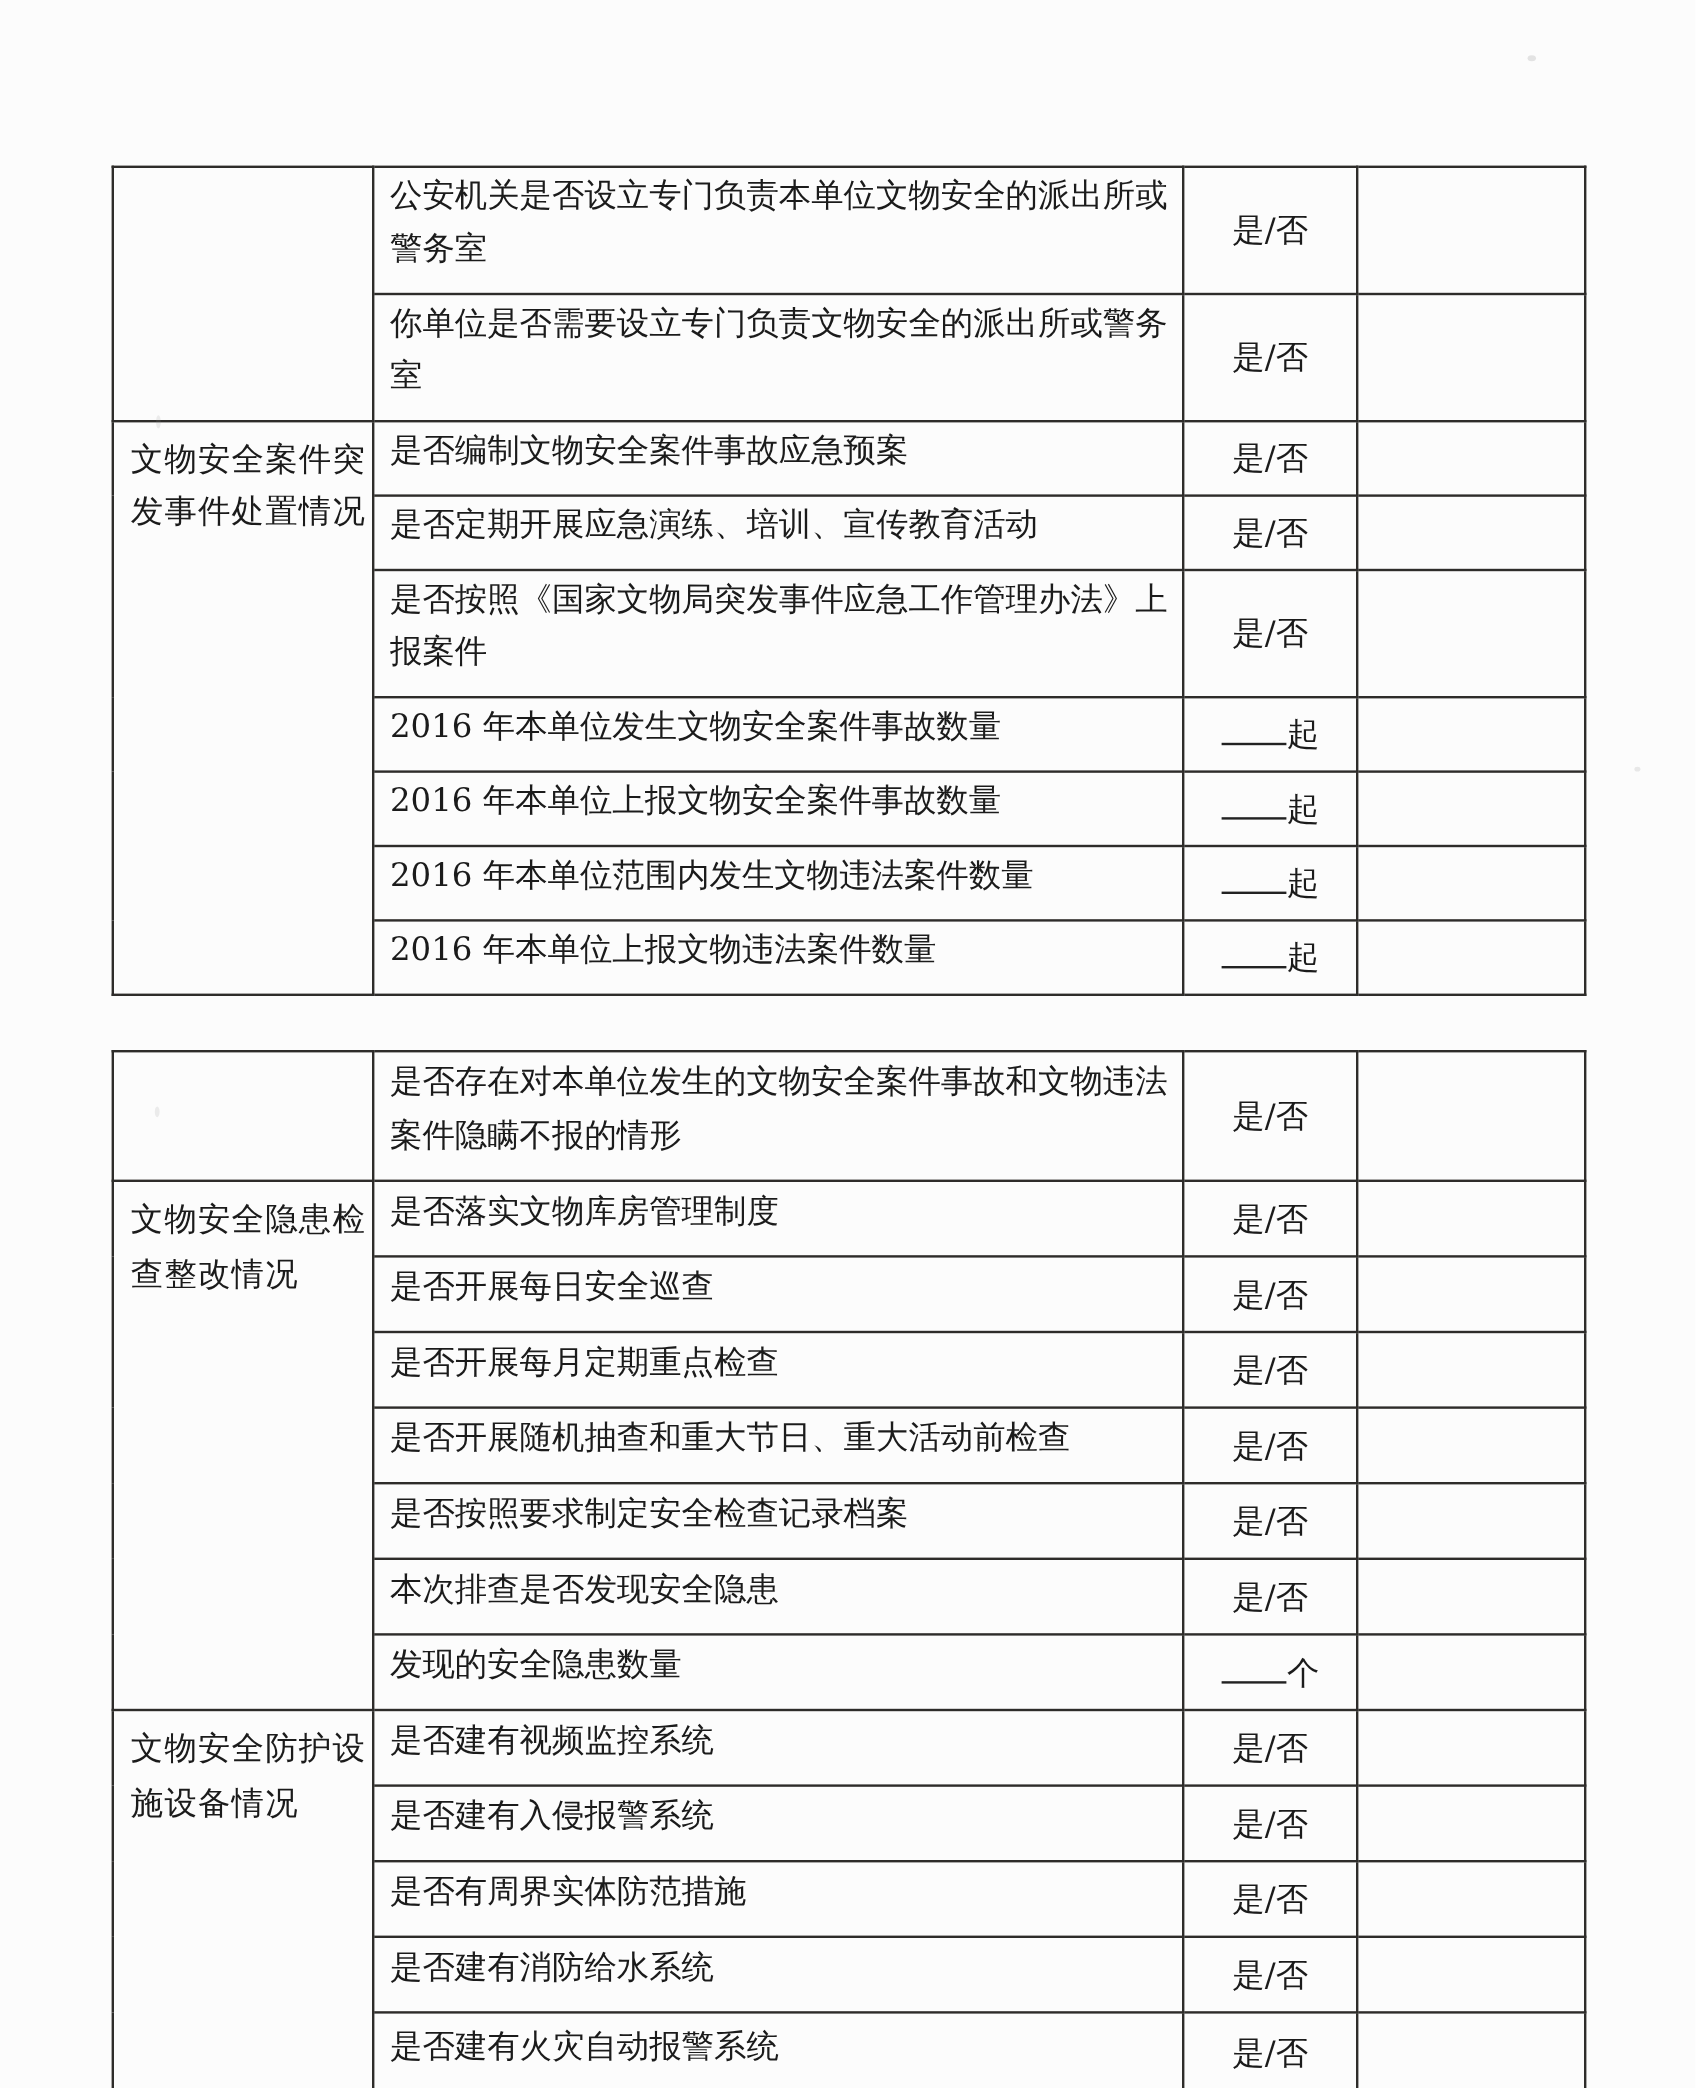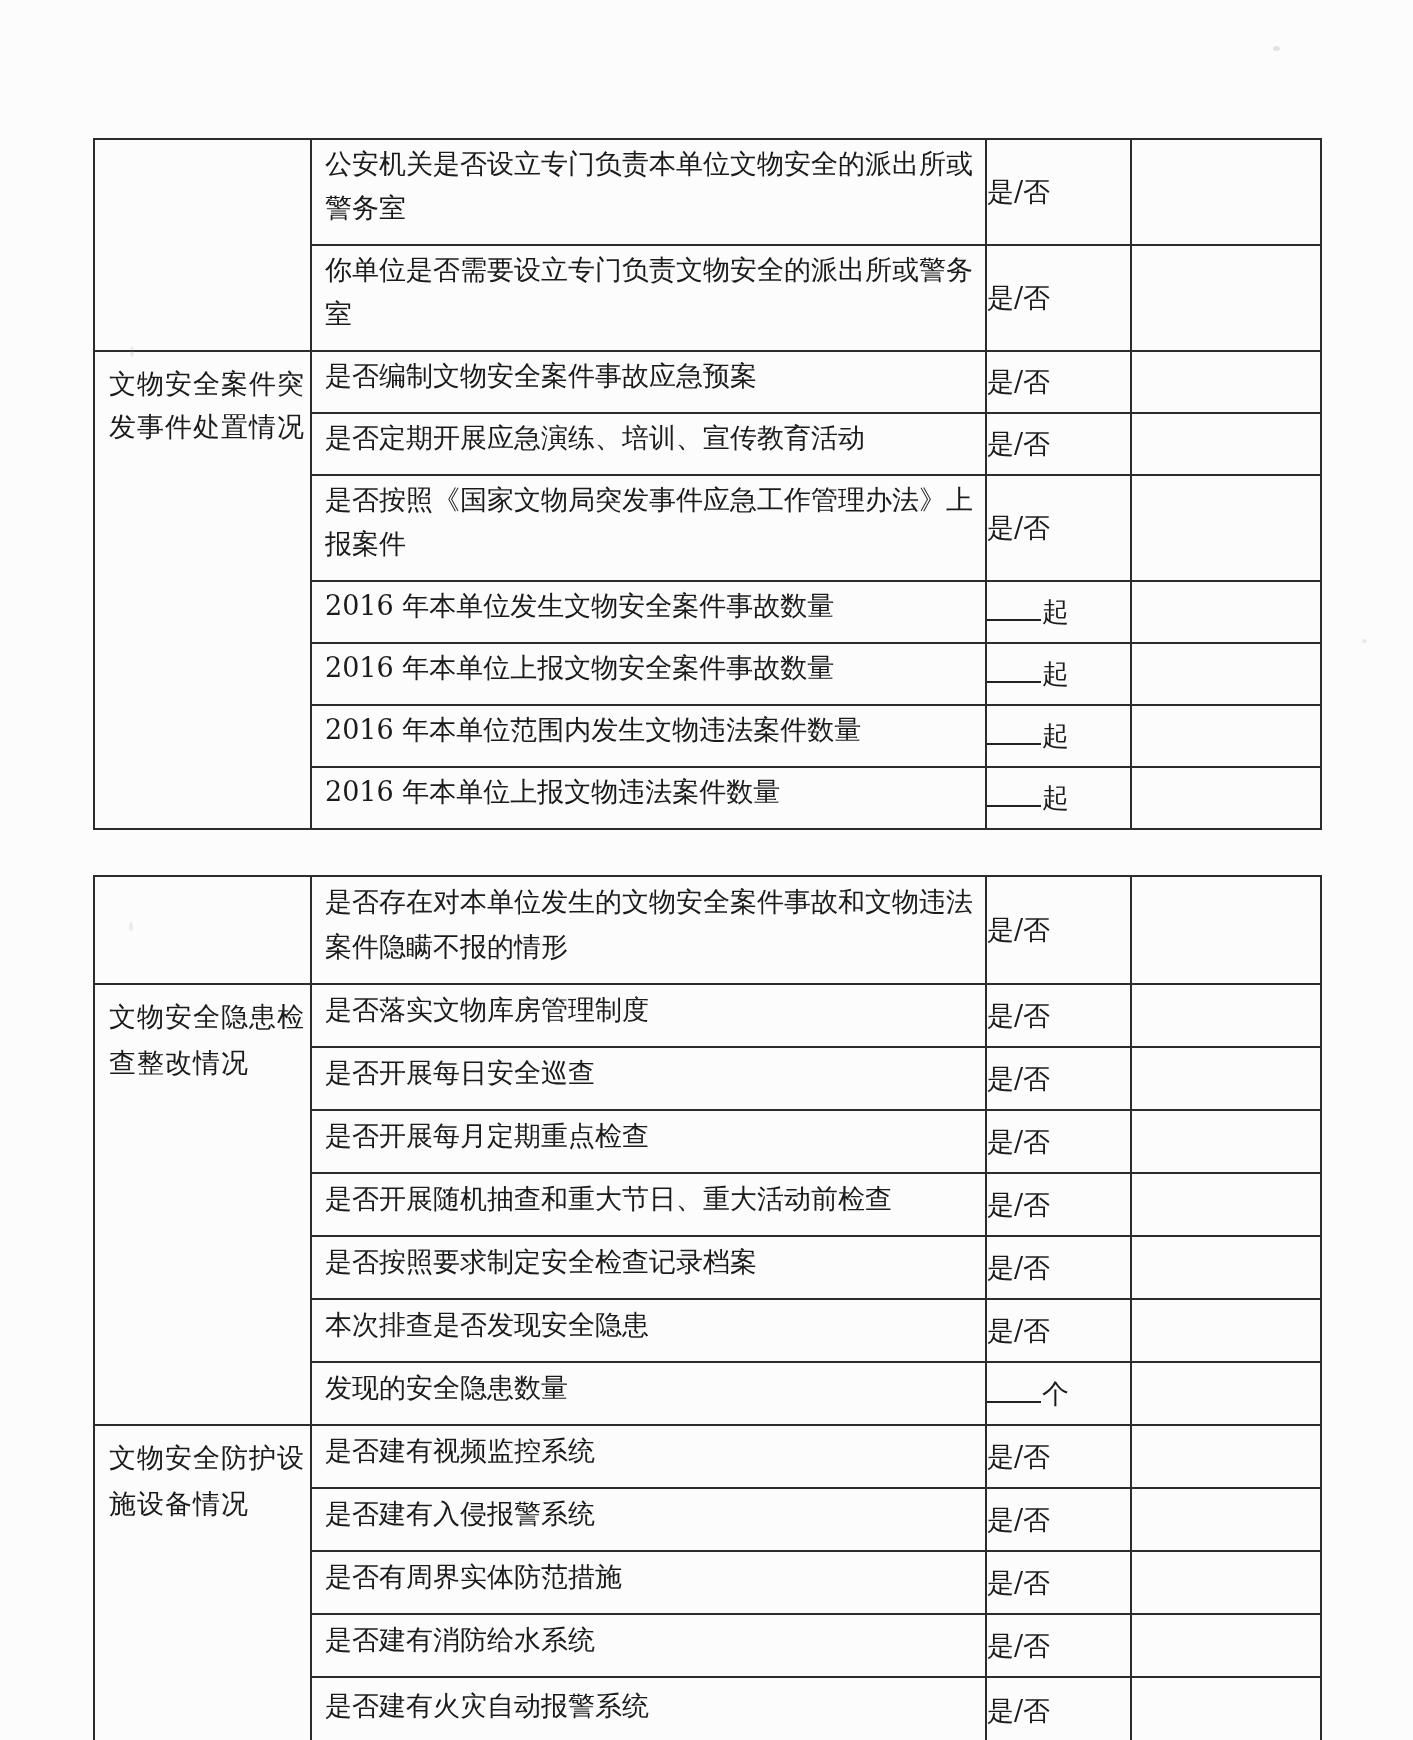--- a/index.html
+++ b/index.html
@@ -25,21 +25,21 @@
     overflow:hidden;
   }
   .q-cell {
     font-size:27px;
     line-height:44px;
     padding:2px 8px 14px 13px;
     letter-spacing:0px;
   }
   #table-bottom .q-cell { line-height:45px; }
   .ans-cell {
-    text-align:left;
+    text-align:center;
     font-size:27px;
     white-space:nowrap;
   }
   .notes-cell { background:transparent; }
   .group-cell {
     vertical-align:top;
     font-size:27px;
     line-height:46px;
     padding:9px 4px 0 14px;
     letter-spacing:1px;

